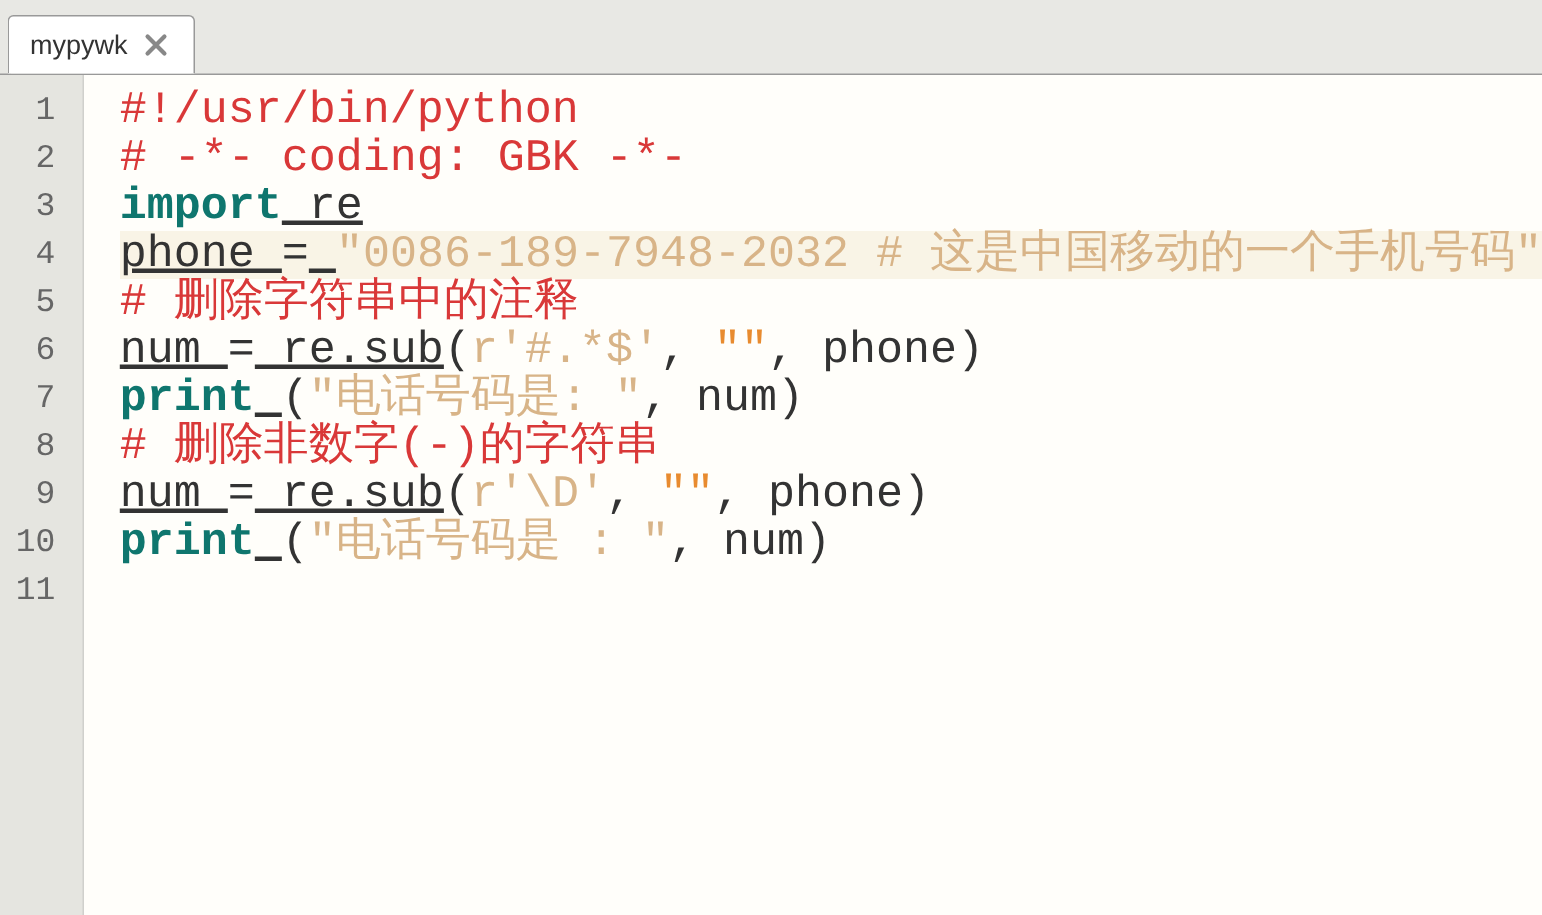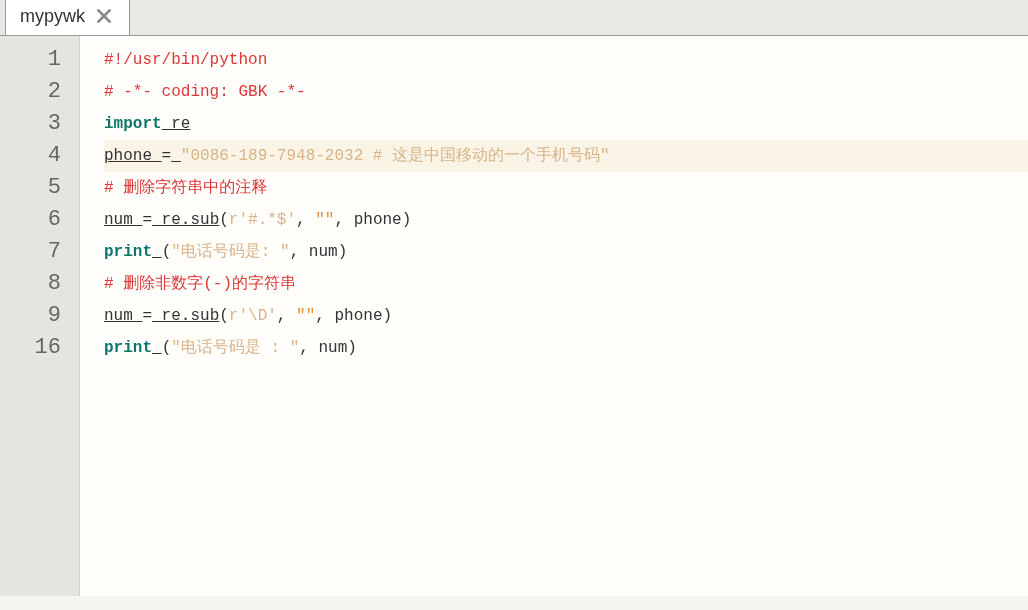--- a/index.html
+++ b/index.html
@@ -10,21 +10,21 @@
     body {
       background: #f5f5f0;
       font-family: "Courier New", monospace;
       width: 1028px;
       height: 610px;
       overflow: hidden;
     }
     .tab-bar {
       background: #e8e8e4;
       border-bottom: 1px solid #999;
-      height: 36px;
+      height: 50px;
       display: flex;
       align-items: flex-end;
       padding-left: 5px;
     }
     .tab {
       background: #fff;
       border: 1px solid #999;
       border-bottom: none;
       padding: 8px 14px;
       display: flex;
@@ -66,21 +66,21 @@
       color: #666;
       font-family: "Courier New", monospace;
       padding-right: 18px;
       line-height: 32px;
       height: 32px;
     }
     .code-area {
       flex: 1;
       padding-top: 8px;
       padding-left: 24px;
-      font-size: 16px;
+      font-size: 30px;
       line-height: 32px;
       white-space: pre;
     }
     .code-line {
       height: 32px;
       line-height: 32px;
     }
     .code-line.highlighted {
       background: #f9f4e6;
     }
@@ -112,16 +112,17 @@
   <div class="gutter" id="gutter">
       <div class="gutter-line">1</div>
       <div class="gutter-line">2</div>
       <div class="gutter-line">3</div>
       <div class="gutter-line">4</div>
       <div class="gutter-line">5</div>
       <div class="gutter-line">6</div>
       <div class="gutter-line">7</div>
       <div class="gutter-line">8</div>
       <div class="gutter-line">9</div>
-      <div class="gutter-line">16</div>
+      <div class="gutter-line">10</div>
+      <div class="gutter-line">11</div>
     </div>
   <div class="code-area" id="code-area"><div class="code-line"><span class="tk-comment">#!/usr/bin/python</span></div><div class="code-line"><span class="tk-comment"># -*- coding: GBK -*-</span></div><div class="code-line"><span class="tk-keyword">import</span><span class="tk-var"> re</span></div><div class="code-line highlighted"><span class="tk-var">phone </span><span class="tk-op">=</span><span class="tk-var"> </span><span class="tk-string-faded">"0086-189-7948-2032 # 这是中国移动的一个手机号码"</span></div><div class="code-line"><span class="tk-comment"># 删除字符串中的注释</span></div><div class="code-line"><span class="tk-var">num </span><span class="tk-op">=</span><span class="tk-var"> re.sub</span><span class="tk-paren">(</span><span class="tk-rawprefix">r'#.*$'</span><span class="tk-punct">, </span><span class="tk-string">""</span><span class="tk-punct">, phone</span><span class="tk-paren">)</span></div><div class="code-line"><span class="tk-keyword">print</span><span class="tk-var"> </span><span class="tk-paren">(</span><span class="tk-string-faded">"电话号码是: "</span><span class="tk-punct">, num</span><span class="tk-paren">)</span></div><div class="code-line"><span class="tk-comment"># 删除非数字(-)的字符串</span></div><div class="code-line"><span class="tk-var">num </span><span class="tk-op">=</span><span class="tk-var"> re.sub</span><span class="tk-paren">(</span><span class="tk-rawprefix">r'\D'</span><span class="tk-punct">, </span><span class="tk-string">""</span><span class="tk-punct">, phone</span><span class="tk-paren">)</span></div><div class="code-line"><span class="tk-keyword">print</span><span class="tk-var"> </span><span class="tk-paren">(</span><span class="tk-string-faded">"电话号码是 : "</span><span class="tk-punct">, num</span><span class="tk-paren">)</span></div><div class="code-line">&nbsp;</div></div>
 </div>
 
 </body></html>

